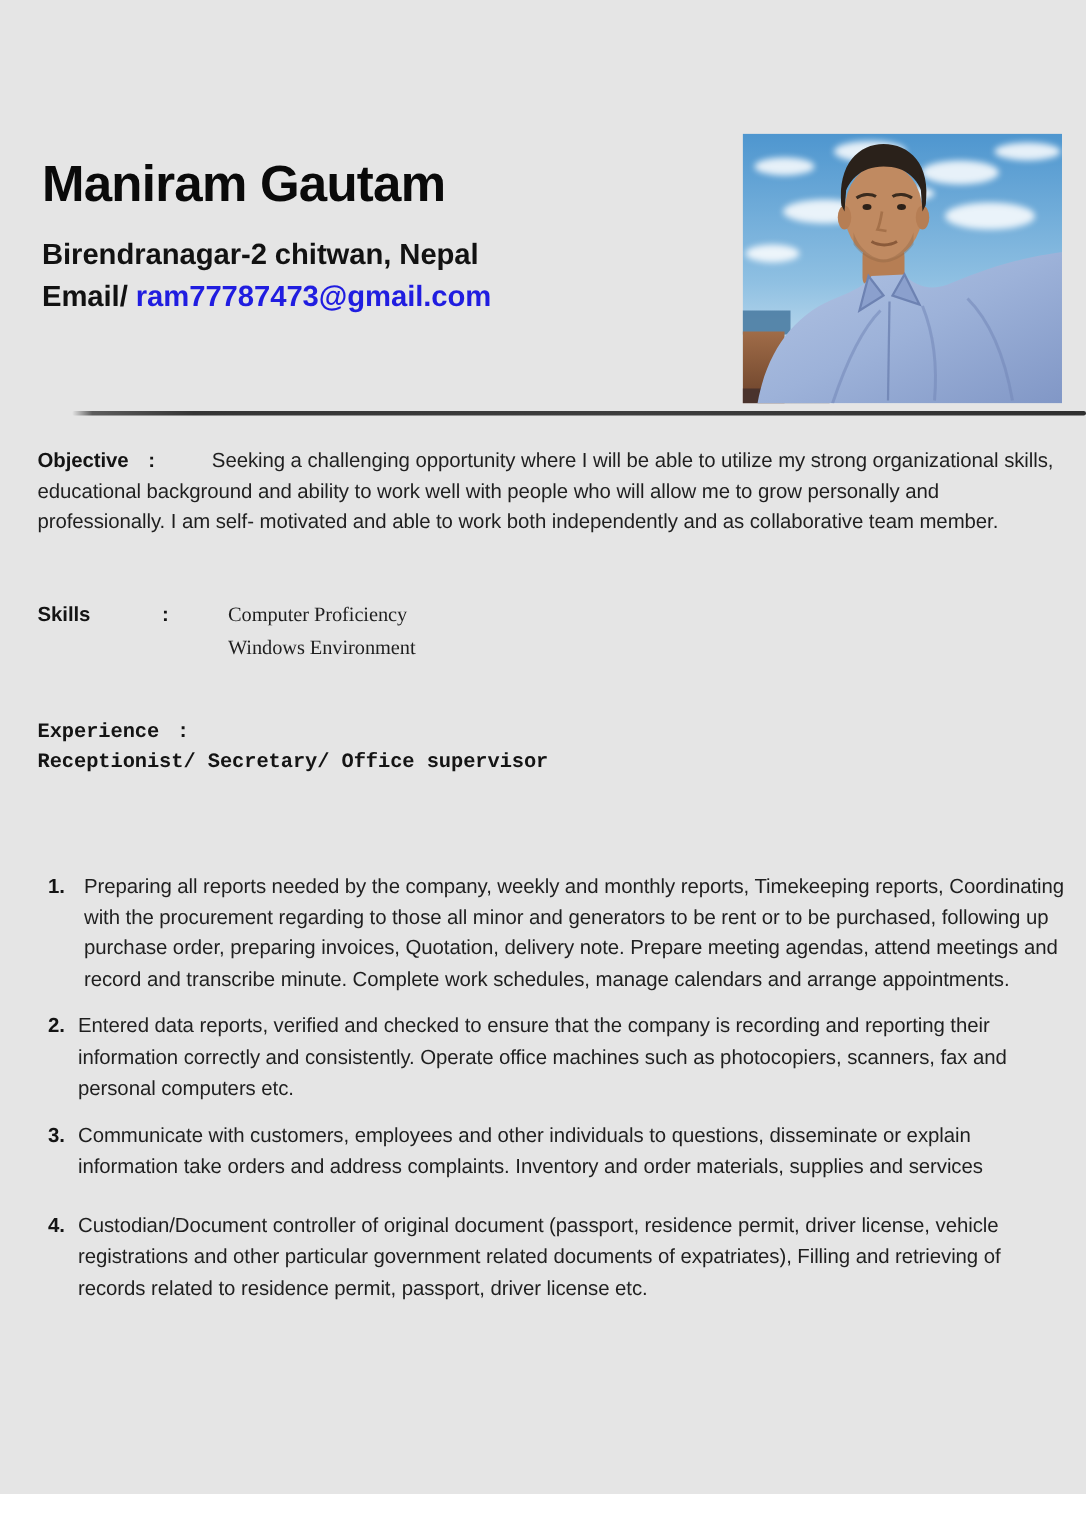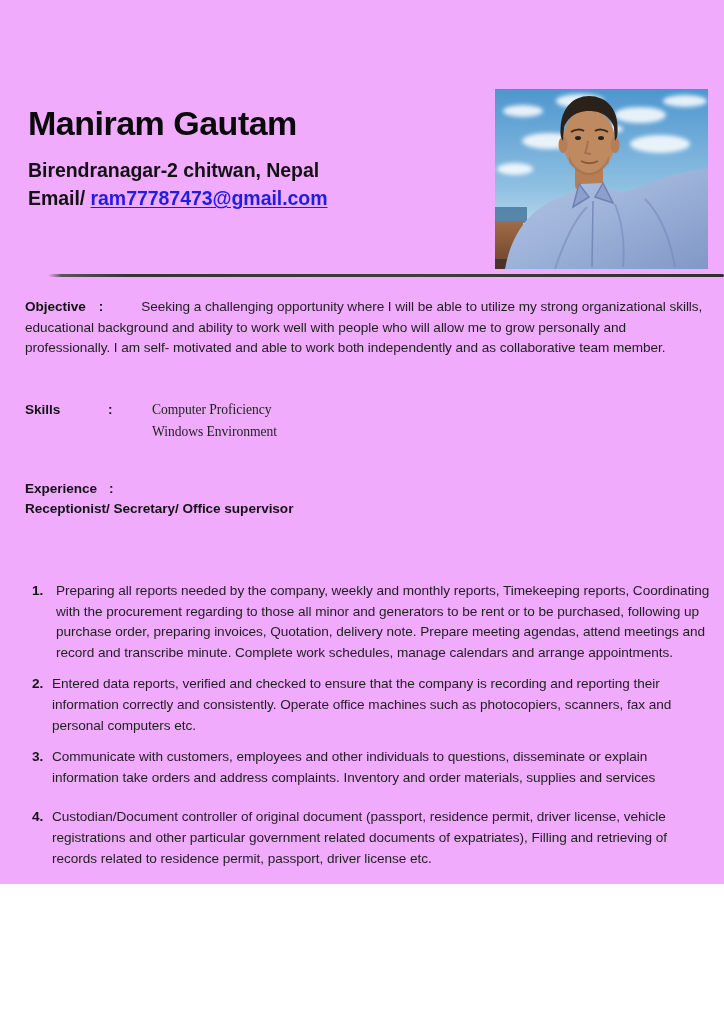--- a/index.html
+++ b/index.html
@@ -6,37 +6,37 @@
   body {
     width: 724px; height: 1024px;
     background: #ffffff;
     font-family: "Liberation Sans", "DejaVu Sans", sans-serif;
     color: #1f1f1f;
     letter-spacing: -0.05px;
     overflow: hidden;
   }
   .page {
     position: relative;
-    width: 724px; height: 884px;
-    background: #f0abfc;
+    width: 724px; height: 996px;
+    background: #e5e5e5;
   }
 
   
   .header-block { position: absolute; left: 28px; top: 100px; }
   .name {
     font-size: 34px; font-weight: 700; color: #0a0a0a;
     line-height: 46px; letter-spacing: -0.5px; white-space: nowrap;
   }
   .contacts { margin-top: 10px; }
   .contact-line {
     font-size: 19.5px; font-weight: 700; color: #121212;
     line-height: 28px; white-space: nowrap;
   }
   .email-link {
-    color: #201de0; text-decoration: underline; cursor: pointer;
+    color: #201de0; cursor: pointer;
     text-underline-offset: 2px;
   }
 
   
   .photo {
     position: absolute; left: 495px; top: 89px;
     width: 213px; height: 180px; overflow: hidden;
   }
   .photo svg { display: block; }
 
@@ -61,21 +61,21 @@
   .sp-tab { display: inline-block; width: 38px; }
 
   .skills {
     position: absolute; left: 25px; top: 399px;
     display: grid; grid-template-columns: 83px 44px auto;
     line-height: 21.6px;
   }
   .skill-items div { white-space: nowrap; font-family: Liberation Serif, serif; }
   .skill-items div:nth-child(3) { padding-left: 4px; }
 
-  .experience { position: absolute; left: 25px; top: 479px; line-height: 20.4px; }
+  .experience { position: absolute; left: 25px; top: 479px; line-height: 20.4px; font-family: Liberation Mono, monospace; }
   .exp-colon-sp { display: inline-block; width: 12px; }
 
   .duties { position: absolute; left: 25px; top: 581px; width: 688px; }
   .duty { display: flex; margin-bottom: 11px; }
   .duty:nth-child(3) { margin-bottom: 19px; }
   .duty-num { width: 27px; flex: 0 0 27px; font-weight: 700; color: #141414; padding-left: 7px; box-sizing: border-box; }
   .duty-text { flex: 1; }
   .duty:first-child .duty-text { padding-left: 4px; }
 </style>
 </head>

